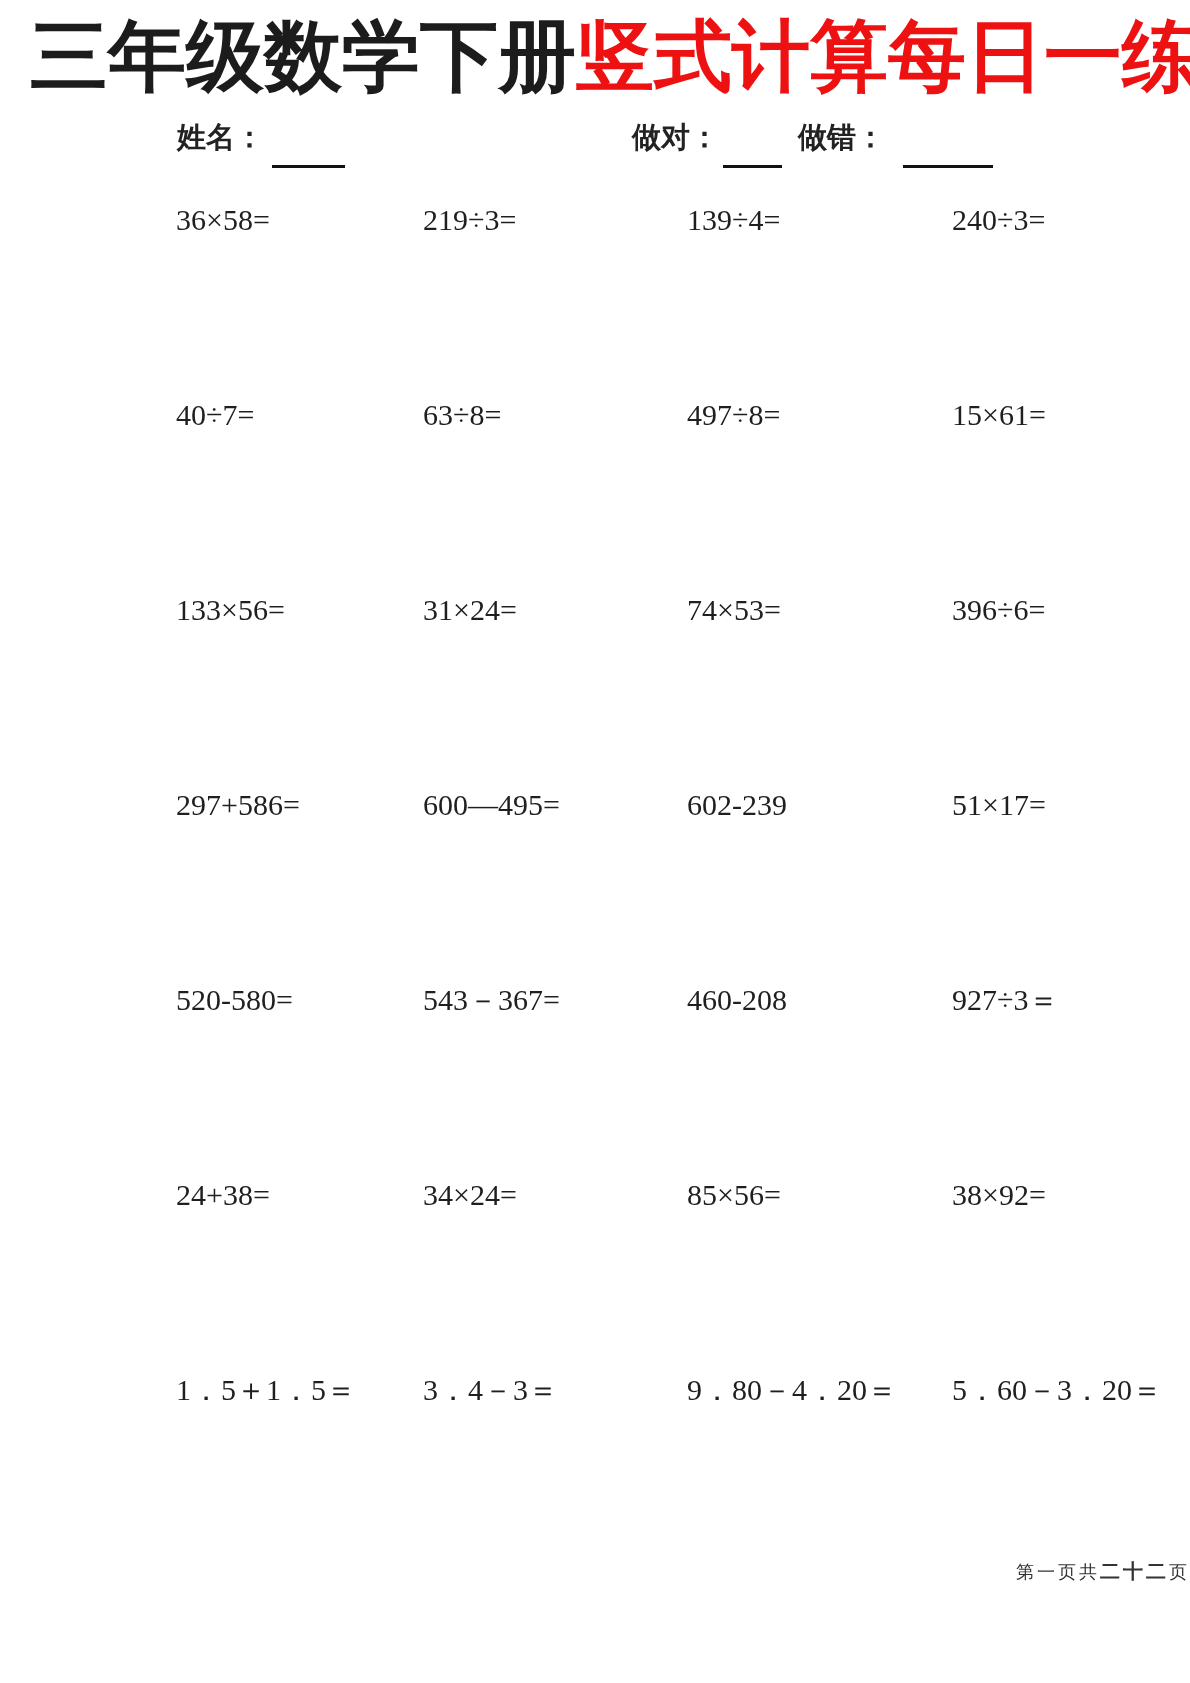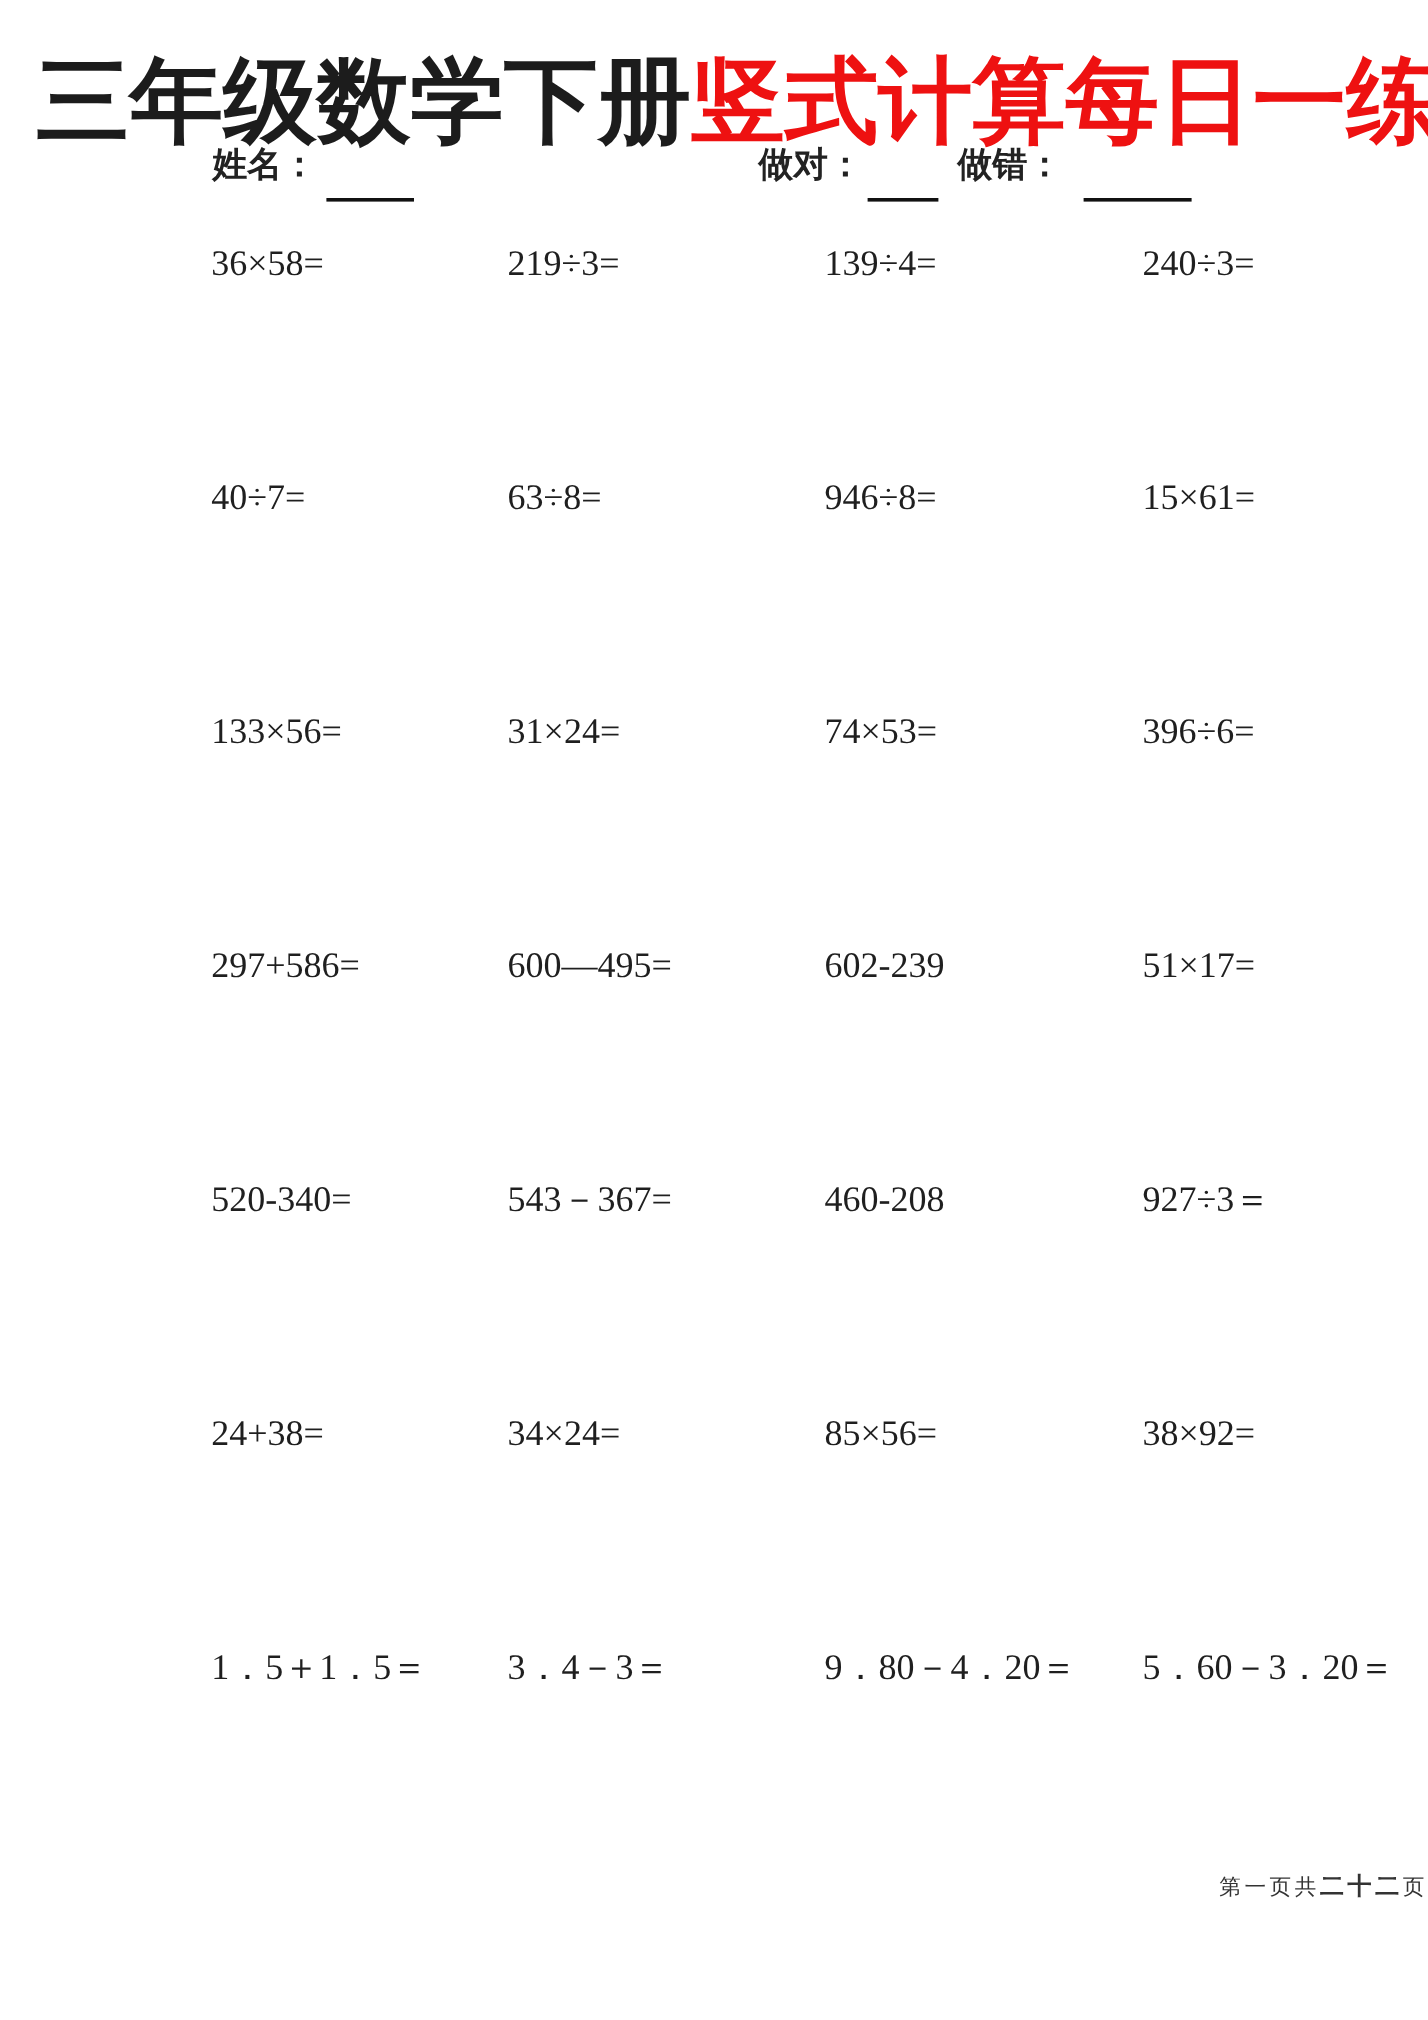--- a/index.html
+++ b/index.html
@@ -4,21 +4,21 @@
 <style>
   html,body{margin:0;padding:0;background:#ffffff;}
   .page{
     width:1190px;height:1683px;background:#ffffff;position:relative;
     margin:0 auto;overflow:hidden;
     font-family:"Liberation Serif","DejaVu Serif",serif;color:#1f1f1f;
   }
   .title{
     position:absolute;left:30px;top:14px;width:1150px;
     font-family:"Liberation Sans","DejaVu Sans",sans-serif;
-    font-weight:700;font-size:78px;line-height:1.1;white-space:nowrap;margin-top:28px;
+    font-weight:700;font-size:78px;line-height:1.1;white-space:nowrap;
   }
   .title .seg{display:inline;}
   .title .seg.heavy{font-weight:900;}
   .hdr-label{
     position:absolute;top:118px;font-size:29px;color:#222222;
     font-family:"Liberation Serif","DejaVu Serif",serif;white-space:nowrap;font-weight:bold;
   }
   .lbl-name{left:177px;}
   .lbl-correct{left:632px;}
   .lbl-wrong{left:798px;}
@@ -64,37 +64,37 @@
   <div class="problem-grid">
       <div class="problem-row" style="top: 174px;">
         <span class="problem col-0">36×58=</span>
         <span class="problem col-1">219÷3=</span>
         <span class="problem col-2">139÷4=</span>
         <span class="problem col-3">240÷3=</span>
       </div>
       <div class="problem-row" style="top: 369px;">
         <span class="problem col-0">40÷7=</span>
         <span class="problem col-1">63÷8=</span>
-        <span class="problem col-2">946÷8=</span>
+        <span class="problem col-2">497÷8=</span>
         <span class="problem col-3">15×61=</span>
       </div>
       <div class="problem-row" style="top: 564px;">
         <span class="problem col-0">133×56=</span>
         <span class="problem col-1">31×24=</span>
         <span class="problem col-2">74×53=</span>
         <span class="problem col-3">396÷6=</span>
       </div>
       <div class="problem-row" style="top: 759px;">
         <span class="problem col-0">297+586=</span>
         <span class="problem col-1">600—495=</span>
         <span class="problem col-2">602-239</span>
         <span class="problem col-3">51×17=</span>
       </div>
       <div class="problem-row" style="top: 954px;">
-        <span class="problem col-0">520-340=</span>
+        <span class="problem col-0">520-580=</span>
         <span class="problem col-1">543－367=</span>
         <span class="problem col-2">460-208</span>
         <span class="problem col-3">927÷3＝</span>
       </div>
       <div class="problem-row" style="top: 1149px; padding-left: 17px;">
         <span class="problem col-0">24+38=</span>
         <span class="problem col-1">34×24=</span>
         <span class="problem col-2">85×56=</span>
         <span class="problem col-3">38×92=</span>
       </div>

